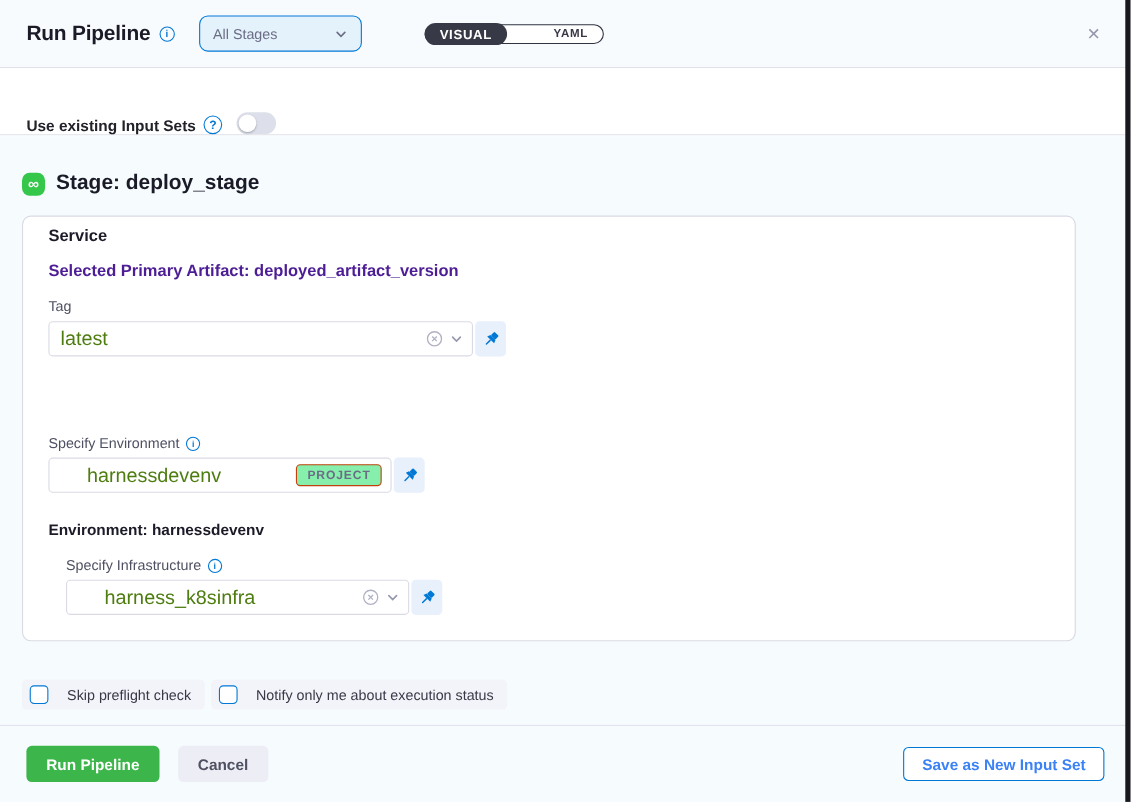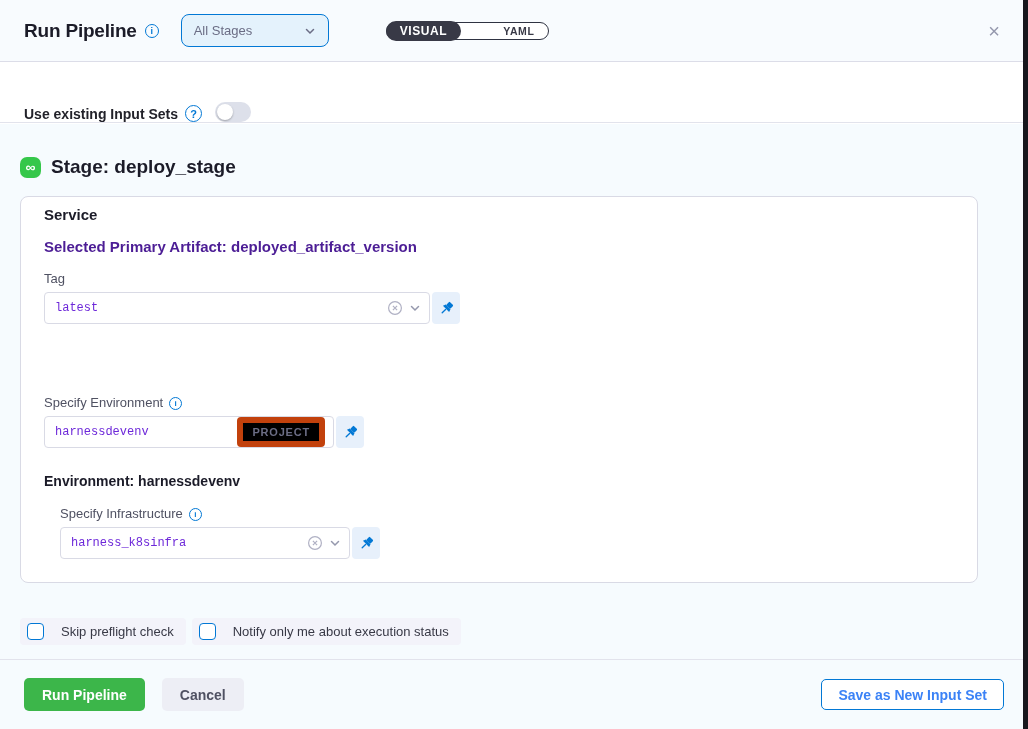--- a/index.html
+++ b/index.html
@@ -56,26 +56,26 @@
   .infra-label-row { left:39px; top:309px; }
   .env-header { position:absolute; left:23px; top:276px; font-size:14px; font-weight:700; color:#1b1b28; }
 
   .input-row { position:absolute; display:flex; gap:2px; }
   .tag-row { left:23px; top:95px; }
   .env-row { left:23px; top:219px; }
   .infra-row { left:39px; top:330px; }
   .input-shell { display:flex; align-items:center; height:32px; background:#fff;
                  border:1px solid #d9dae5; border-radius:4px; padding-right:8px; }
   .shell-w-lg { width:386px; }
-  .shell-w-sm { width:290px; }
+  .shell-w-sm { width:312px;padding-left:24px; }
   .input-shell input { flex:1; min-width:0; border:none; outline:none; background:transparent;
-                       font-family:Liberation Mono, monospace; font-size:12px; color:#6d28d9; padding:0 10px; }
+                       font-family:Liberation Sans, sans-serif; font-size:18px; color:#4d7c0f; padding:0 10px; }
   .clear-icon, .chev-icon { display:flex; align-items:center; cursor:pointer; margin-left:6px; }
-  .scope-badge { border:6px solid #c2410c; border-radius:4px; color:#6b6d85; font-size:11px; font-weight:600;
-                 letter-spacing:0.8px; padding:3px 9px; background:#000000; white-space:nowrap; }
+  .scope-badge { border:1px solid #c2410c; border-radius:4px; color:#6b6d85; font-size:11px; font-weight:600;
+                 letter-spacing:0.8px; padding:3px 9px; background:#86efac; white-space:nowrap; }
   .pin-btn { width:28px; height:32px; border:none; background:#e7f0fb; border-radius:4px; display:flex;
              align-items:center; justify-content:center; cursor:pointer; }
 
   .options-row { position:absolute; left:20px; top:494px; display:flex; gap:6px; }
   .option-pill { display:flex; align-items:center; gap:17px; background:#f3f3fa; border-radius:4px;
                  padding:5px 12px 5px 7px; cursor:pointer; }
   .checkbox { width:17px; height:17px; border:1.6px solid #0278d5; border-radius:4px; background:#fff; cursor:pointer; flex:0 0 auto; }
   .option-label { font-size:13px; color:#383946; }
 
   

